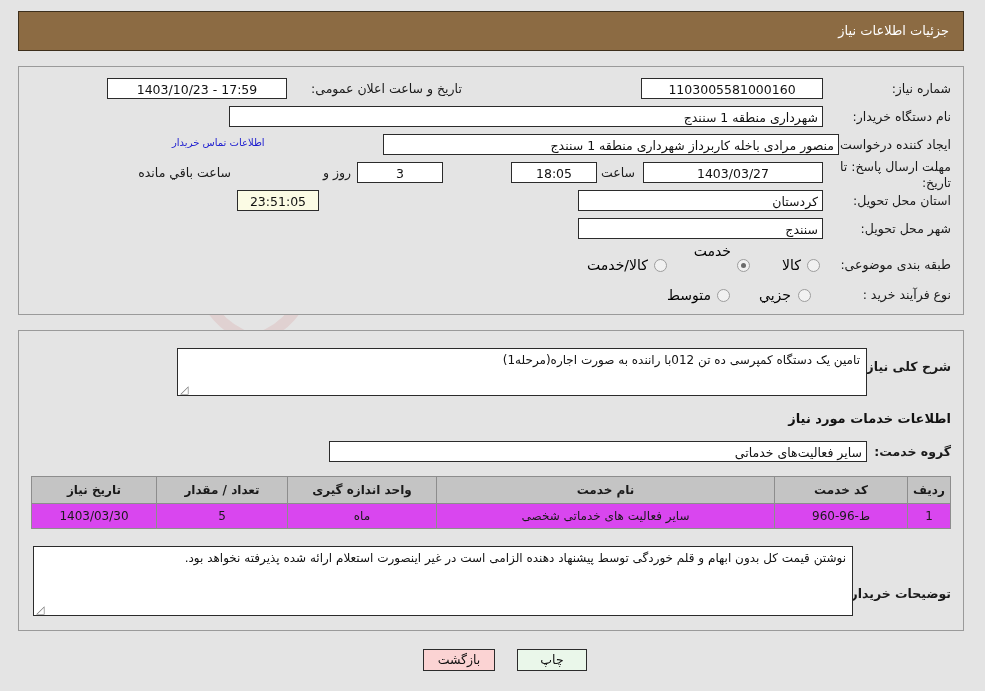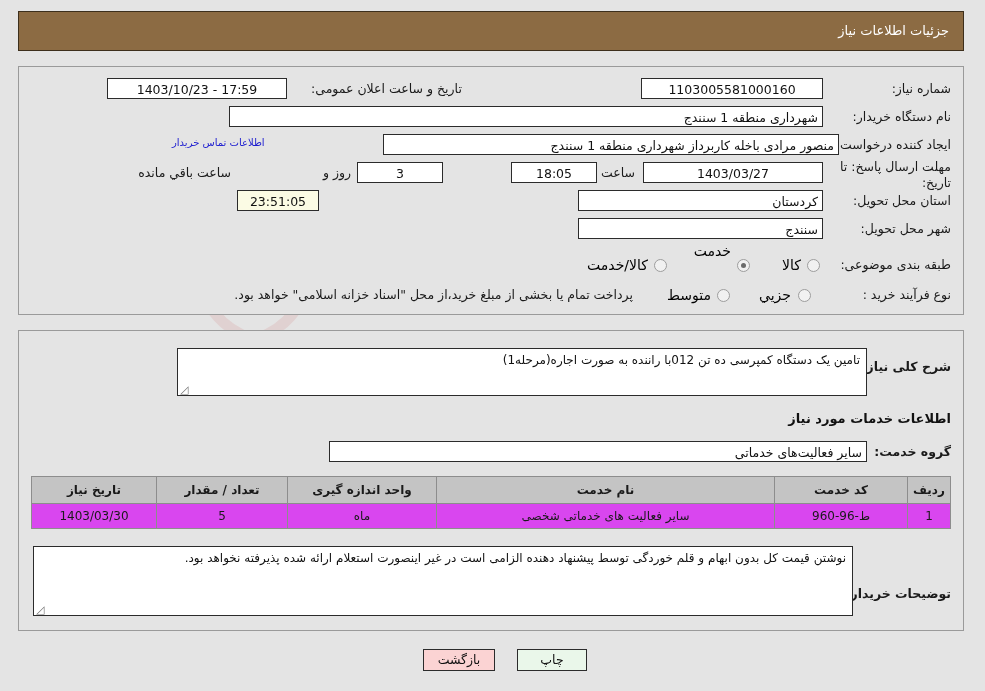--- a/index.html
+++ b/index.html
@@ -265,21 +265,20 @@
     <div class="rlabel" style="right:315px; top:190px;">کالا/خدمت</div>
 
     <div class="lbl" style="right:12px; top:220px; width:120px;">نوع فرآیند خرید :</div>
 
     <div class="radio" style="right:152px; top:222px;"></div>
     <div class="rlabel" style="right:172px; top:220px;">جزیي</div>
 
     <div class="radio" style="right:233px; top:222px;"></div>
     <div class="rlabel" style="right:252px; top:220px;">متوسط</div>
 
-    <div class="lbl" style="right:330px; top:220px;">پرداخت تمام یا بخشی از مبلغ خرید،از محل "اسناد خزانه اسلامی" خواهد بود.</div>
   </div>
 
   <div class="card" id="card-desc">
 
     <div class="lbl b" style="right:12px; top:28px;">شرح کلی نیاز:</div>
     <div class="ta" style="right:96px; top:17px; width:690px; height:48px;">
       <span>تامین یک دستگاه کمپرسی ده تن 012با راننده به صورت اجاره(مرحله1)</span>
       <span class="grip">◺</span>
     </div>
 

